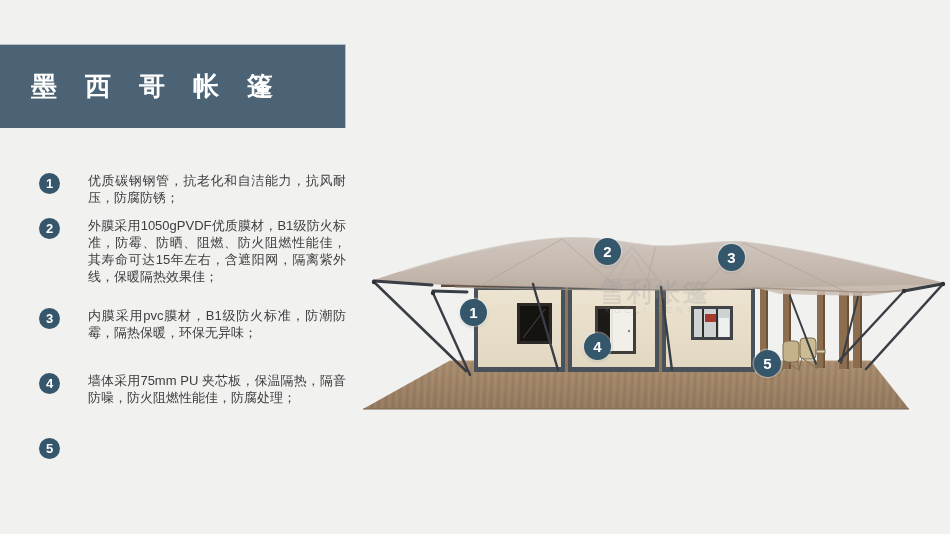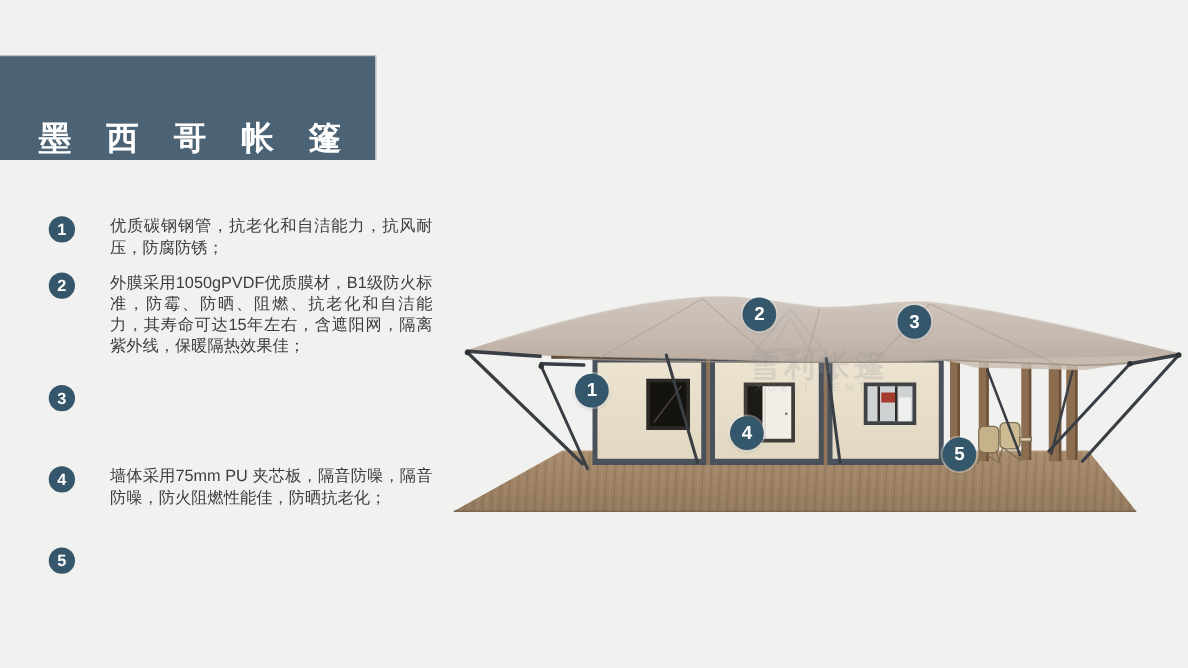--- a/index.html
+++ b/index.html
@@ -3,25 +3,25 @@
 <meta charset="utf-8">
 <style>
   html,body{margin:0;padding:0;}
   body{
     width:950px;height:534px;position:relative;overflow:hidden;
     background:#f1f1f0;
     font-family:"Liberation Sans","DejaVu Sans",sans-serif;
   }
   
   .banner{
-    position:absolute;left:0;top:44px;width:301px;height:84px;
+    position:absolute;left:0;top:44px;width:346px;height:84px;
     background:#4b6374;
     border-top:1px solid rgba(255,255,255,.6);
     border-right:1px solid rgba(255,255,255,.6);
-    display:flex;align-items:flex-end;
+    display:flex;align-items:center;
     box-sizing:border-box;
   }
   .banner h1{
     margin:0;padding-left:31px;
     color:#ffffff;font-size:26px;font-weight:bold;
     letter-spacing:28px;white-space:nowrap;
   }
   
   .feature{
     position:absolute;left:39px;width:308px;
@@ -58,28 +58,29 @@
 <div class="banner">
   <h1>墨西哥帐篷</h1>
 </div>
 
 <div class="feature f1">
   <span class="badge">1</span>
   <p>优质碳钢钢管，抗老化和自洁能力，抗风耐压，防腐防锈；</p>
 </div>
 <div class="feature f2">
   <span class="badge">2</span>
-  <p>外膜采用1050gPVDF优质膜材，B1级防火标准，防霉、防晒、阻燃、抗老化和自洁能力，其寿命可达15年左右，含遮阳网，隔离紫外线，保暖隔热效果佳；</p>
+  <p>外膜采用1050gPVDF优质膜材，B1级防火标准，防霉、防晒、阻燃、防火阻燃性能佳，其寿命可达15年左右，含遮阳网，隔离紫外线，保暖隔热效果佳；</p>
 </div>
 <div class="feature f3">
   <span class="badge">3</span>
+  <p>内膜采用pvc膜材，B1级防火标准，防潮防霉，隔热保暖，环保无异味；</p>
 </div>
 <div class="feature f4">
   <span class="badge">4</span>
-  <p>墙体采用75mm PU 夹芯板，隔音防噪，隔音防噪，防火阻燃性能佳，防晒抗老化；</p>
+  <p>墙体采用75mm PU 夹芯板，保温隔热，隔音防噪，防火阻燃性能佳，防腐处理；</p>
 </div>
 <div class="feature f5">
   <span class="badge">5</span>
 </div>
 
 <svg class="tent" viewBox="355 218 595 200" xmlns="http://www.w3.org/2000/svg">
   <defs>
     <linearGradient id="canopyGrad" x1="0" y1="0" x2="0" y2="1">
       <stop offset="0" stop-color="#d0c6be"></stop>
       <stop offset="0.6" stop-color="#c5b8ae"></stop>

